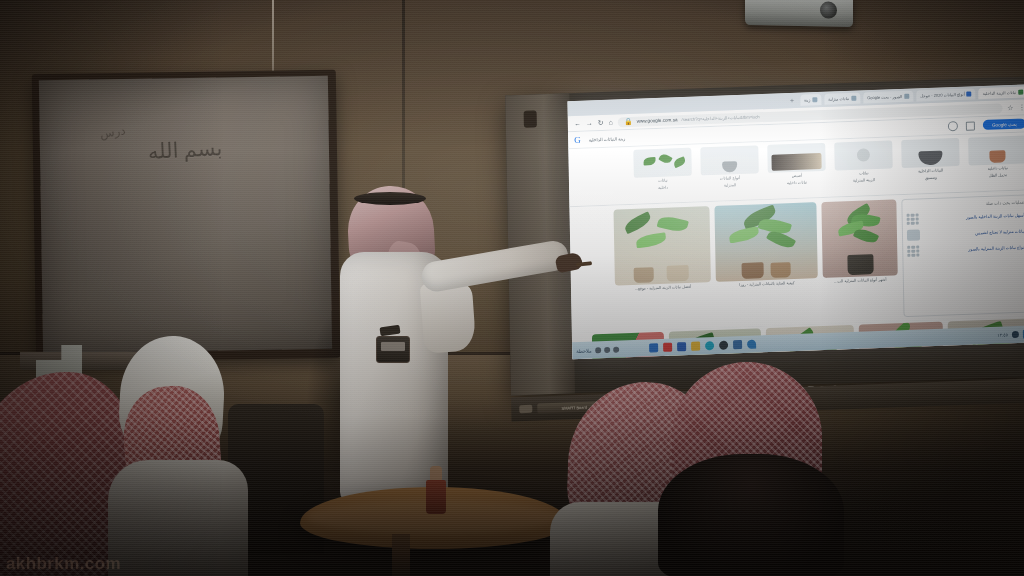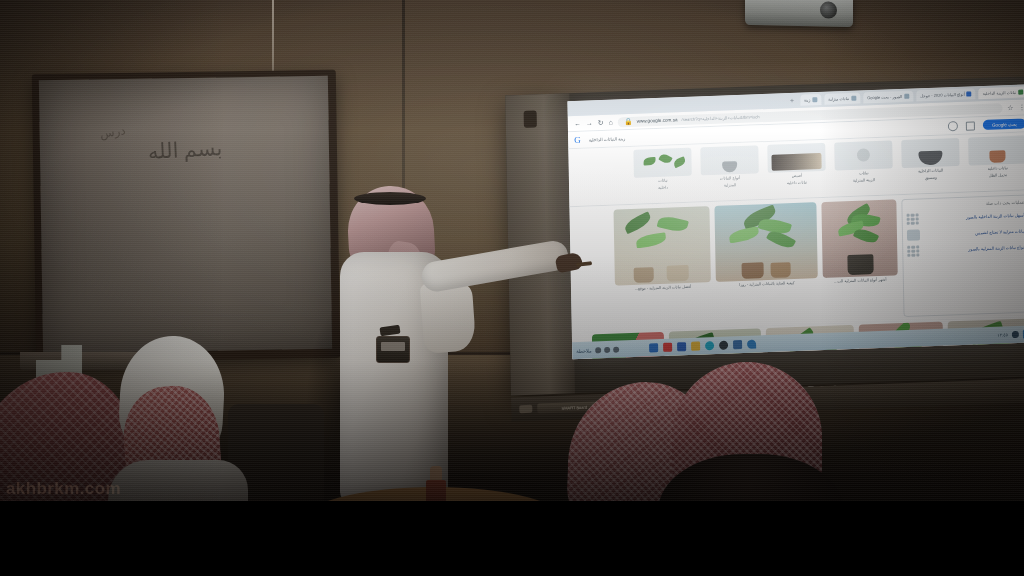--- a/index.html
+++ b/index.html
@@ -1,19 +1,19 @@
 <!DOCTYPE html>
 <html><head>
 <meta charset="utf-8">
 <style>
   html,body{margin:0;padding:0;background:#000;}
   body{font-family:"Liberation Sans",sans-serif;}
 
   #scene{
-    position:relative;width:1024px;height:501px;overflow:hidden;
+    position:relative;width:1024px;height:576px;overflow:hidden;
     background:#3a2f26;
   }
 
   
   .wall{
     position:absolute;inset:0;
     background:
       linear-gradient(180deg,#4b3c2e 0%,#55442f 26%,#5b4a33 48%,#4a3b2a 70%,#2d241b 100%);
   }
   .wall-vignette{

